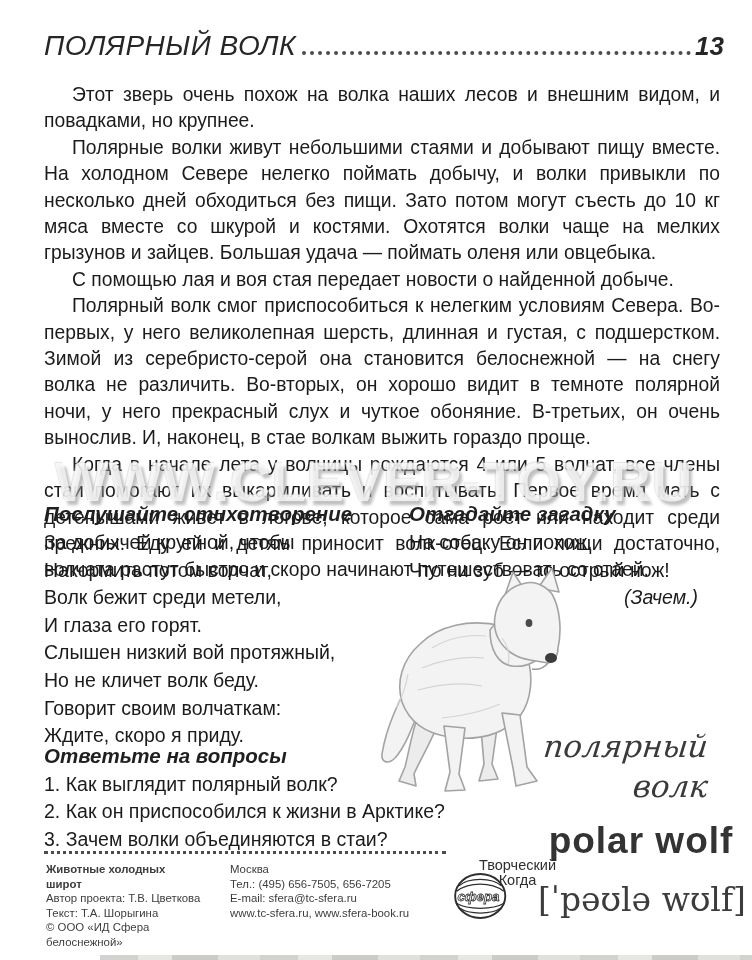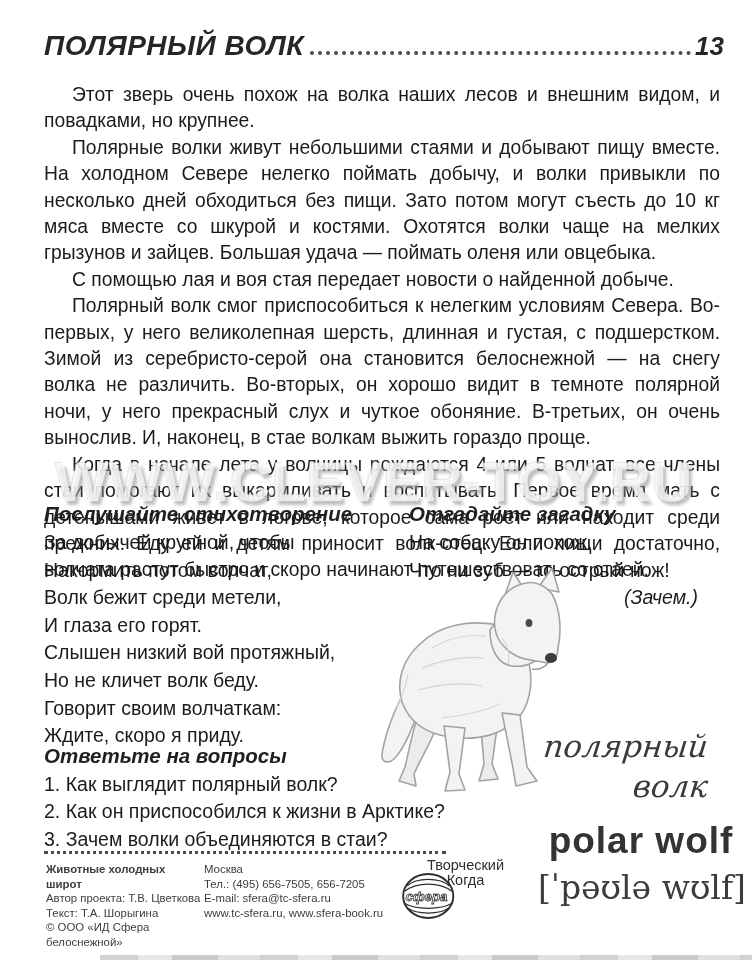--- a/index.html
+++ b/index.html
@@ -7,21 +7,21 @@
     position:relative; width:752px; height:960px; margin:0 auto;
     background:#ffffff; overflow:hidden;
     font-family:"Liberation Sans", sans-serif; color:#1b1b1b;
   }
   
   .hdr{
     position:absolute; left:44px; right:28px; top:30px;
     display:flex; align-items:baseline;
   }
   .hdr-title{
-    font-size:28px; font-weight:bold; font-style:italic;
+    font-size:28px; font-weight:normal; font-style:italic;
     letter-spacing:.5px; white-space:nowrap; color:#262626;
   }
   .hdr-leader{
     flex:1; border-bottom:4px dotted #4c4c4c;
     margin:0 4px 5px 6px; height:1px;
   }
   .hdr-num{
     font-size:26px; font-weight:bold; font-style:italic; color:#262626;
   }
   
@@ -68,30 +68,30 @@
     font-size:31px; line-height:40px; color:#3a3a3a;
     text-align:right; padding-right:36px; transform:skewX(-6deg);
     white-space:nowrap;
   }
   .eng-word{
     font-size:37px; font-weight:bold; color:#333;
     text-align:center; margin-top:14px; letter-spacing:1px;
   }
   .ipa{
     font-family:"DejaVu Serif", serif; font-size:33px; color:#3c3c3c;
-    text-align:center; margin-top:6px; white-space:nowrap;
+    text-align:center; margin-top:18px; white-space:nowrap;
   }
   
   .foot-sep{
     position:absolute; left:44px; top:851px; width:402px;
     border-top:3px dotted #4c4c4c; height:0;
   }
   .footer{
     position:absolute; left:46px; top:862px;
-    display:flex; gap:0;
+    display:flex; gap:26px;
     font-size:11.4px; line-height:14.6px; color:#3d3d3d;
   }
   .f-col1{ width:158px; }
   .f-col2{ width:196px; }
   .f-series{ font-weight:bold; }
   .logo-box{ position:relative; width:104px; height:62px; }
   .logo-text{
     position:absolute; right:0; top:-4px; text-align:center;
     font-size:14.5px; line-height:15px; color:#2e2e2e; white-space:nowrap;
   }

